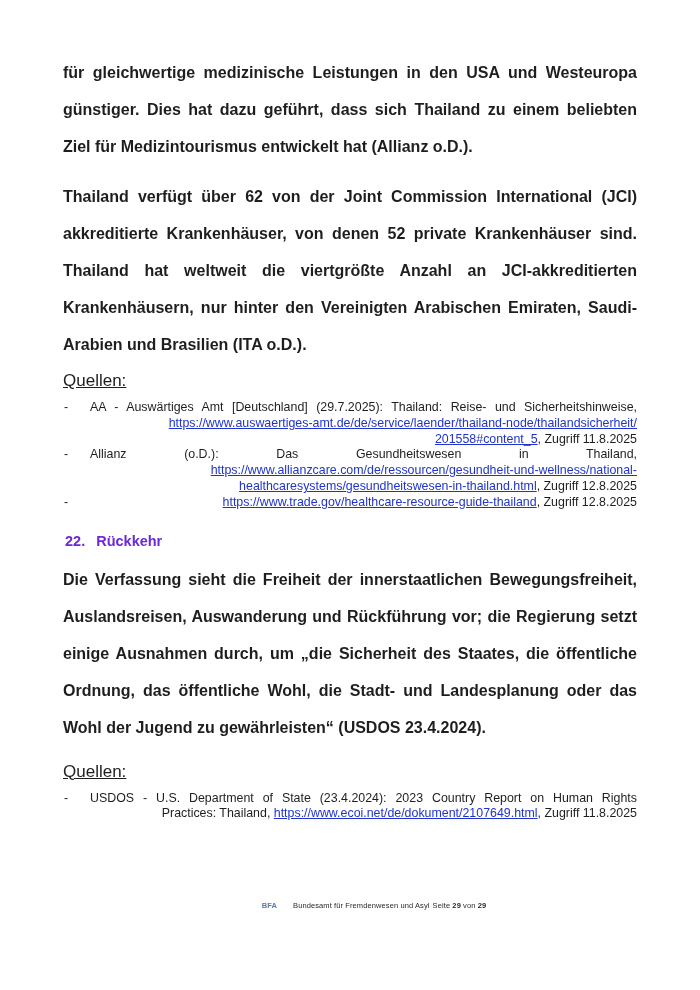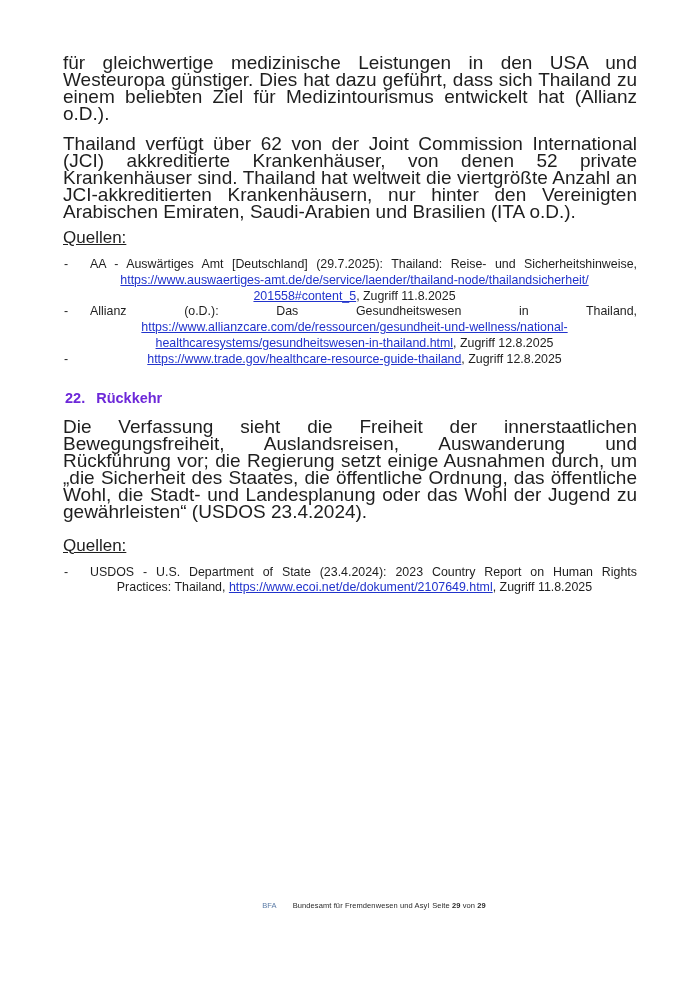--- a/index.html
+++ b/index.html
@@ -8,63 +8,64 @@
     background: #ffffff;
     font-family: "Liberation Sans", sans-serif;
     color: #1e1e1e;
     position: relative;
     overflow: hidden;
   }
   .page { position: absolute; inset: 0; background: #fff; }
   .content { padding: 54px 63px 0 63px; }
 
   .para {
-    font-size: 19px;
-    line-height: 17px;
+    font-size: 16px;
+    line-height: 37px;
     text-align: justify;
     margin: 0 0 13px 0;
+    font-weight: bold;
   }
   .para.gap-after { margin-bottom: 8px; }
 
   .quellen-label {
     font-size: 17px;
     margin: 0 0 9px 0;
   }
   .quellen-label span { text-decoration: underline; }
 
   .src-list { font-size: 12.4px; line-height: 15.8px; }
   .src-item { position: relative; padding-left: 9px; }
   .src-item .dash { position: absolute; left: 1px; top: 0; }
   .src-line1 {
     text-align: justify;
     text-align-last: justify;
     padding-left: 18px;
   }
-  .src-cont { text-align: center; }
+  .src-cont { text-align: right; }
   a.doc-link { color: #2133cc; text-decoration: underline; cursor: pointer; }
 
   .section-heading {
     color: #6d28d9;
     font-weight: bold;
     font-size: 14.5px;
     margin: 22px 0 12px 2px;
   }
   .section-heading .sec-num { margin-right: 11px; }
 
   .para.rueckkehr { margin-top: 0; margin-bottom: 16px; }
 
   .footer {
     position: absolute;
     top: 901px; left: 0; width: 100%;
     text-align: center;
     font-size: 7.5px;
     color: #2a2a2a;
     letter-spacing: 0.1px;
   }
-  .footer .bfa-logo { color: #5b7ba6; font-weight: normal; margin-right: 16px; padding-left: 48px; }
+  .footer .bfa-logo { color: #5b7ba6; font-weight: bold; margin-right: 16px; padding-left: 48px; }
   .footer .seite { margin-left: 3px; }
   .footer .pg-num { font-weight: bold; }
 </style>
 </head>
 <body>
 
 <div class="page">
   <div class="content">
 
     <p class="para">für gleichwertige medizinische Leistungen in den USA und Westeuropa günstiger. Dies hat dazu geführt, dass sich Thailand zu einem beliebten Ziel für Medizintourismus entwickelt hat (Allianz o.D.).</p>

